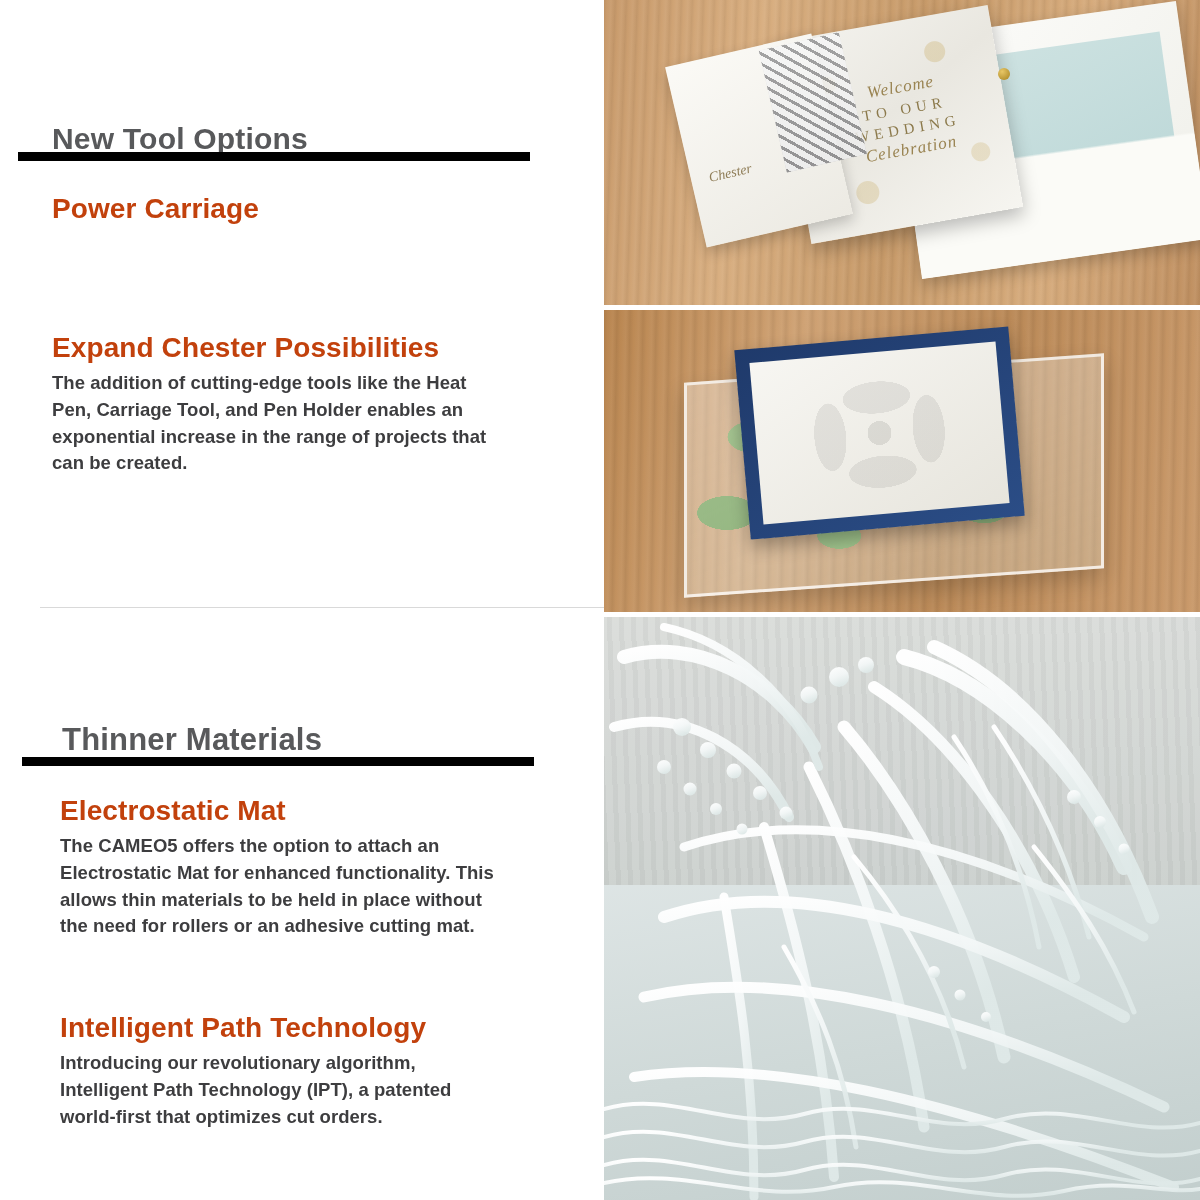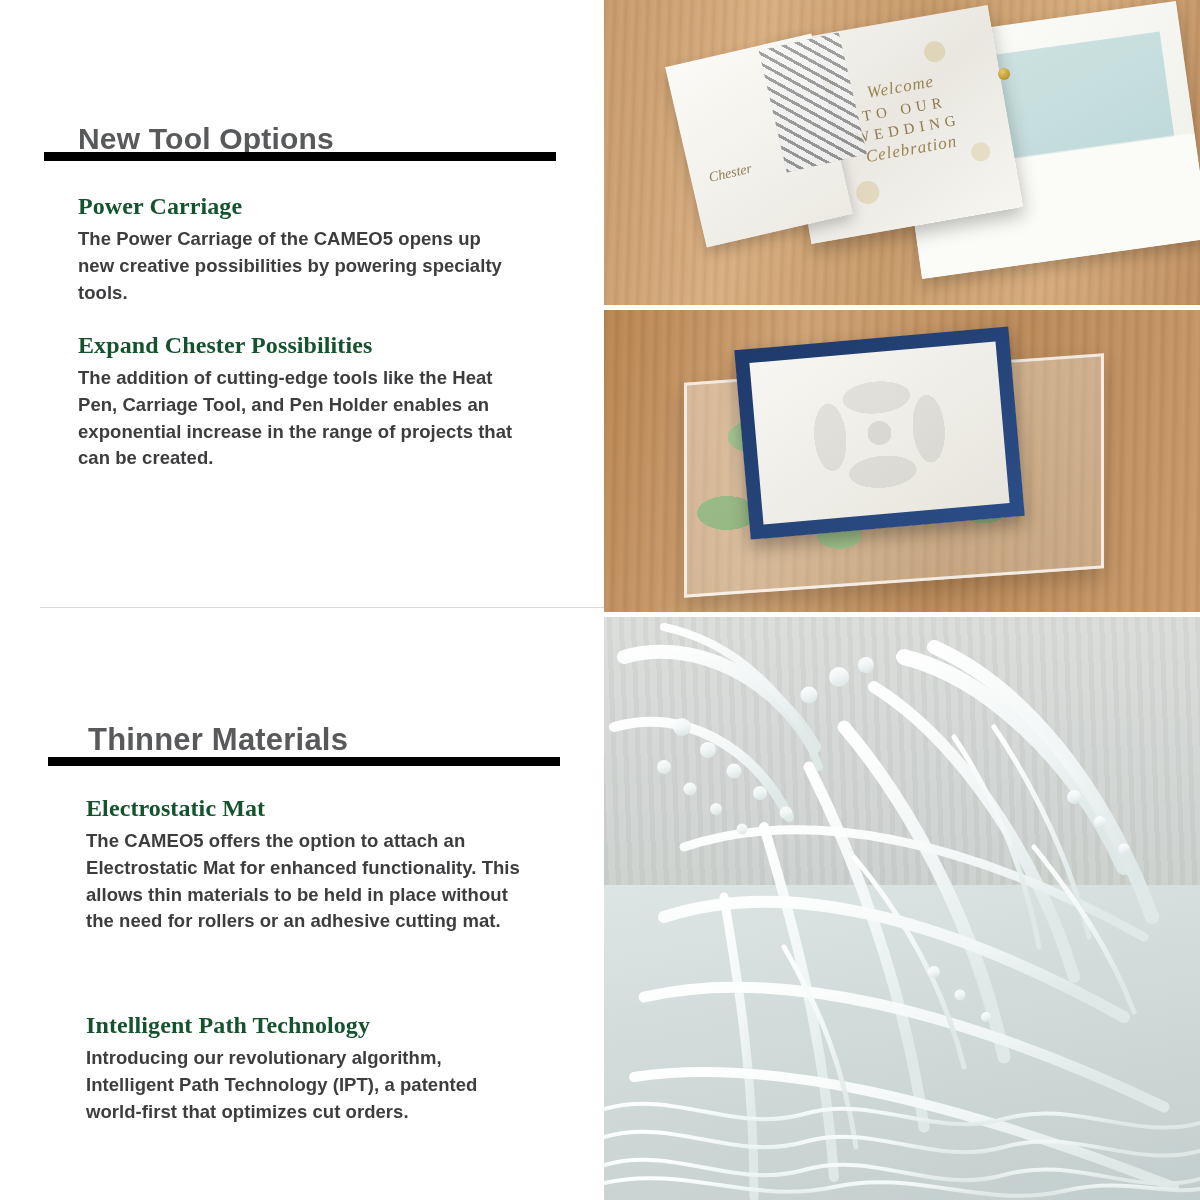--- a/index.html
+++ b/index.html
@@ -19,21 +19,21 @@
 
   
   .left-col {
     position: absolute;
     left: 0;
     top: 0;
     width: 604px;
     height: 1200px;
   }
 
-  .section { position: absolute; left: 0; width: 668px; margin-left: 26px; }
+  .section { position: absolute; left: 0; width: 668px; }
   .section-top { top: 0; height: 608px; }
   .section-bottom { top: 608px; height: 592px; padding-left: 46px; }
 
   .divider-line {
     position: absolute;
     left: 40px;
     top: 607px;
     width: 564px;
     height: 1px;
     background: #d9d9d9;
@@ -55,26 +55,25 @@
 
   
   .t1-title { left: 52px; top: 122px; }
   .t1-rule  { left: 18px; top: 152px; width: 512px; }
 
   
   .t2-title { left: 62px; top: 722px; font-size: 31px; }
 
   .block { position: absolute; }
   .block h3 {
-    font-size: 24px;
+    font-size: 28px;
     font-weight: bold;
-    color: #14532d;
+    color: #c2410c;
     margin-bottom: 6px;
     letter-spacing: 0.1px;
-    font-family: Liberation Serif, serif;
   }
   .block p {
     font-size: 18.5px;
     font-weight: bold;
     line-height: 1.45;
     color: #3d3d3f;
     letter-spacing: 0.05px;
   }
 
   .b1 { left: 52px; top: 193px; width: 440px; }
@@ -257,21 +256,20 @@
   <div class="left-col">
 
     <div class="divider-line"></div>
 
     <div class="section section-top">
       <div class="sec-title t1-title noselect">New Tool Options</div>
       <div class="sec-rule t1-rule"></div>
 
       <div class="block b1">
         <h3>Power Carriage</h3>
-        <p>The Power Carriage of the CAMEO5 opens up new creative possibilities by powering specialty tools.</p>
       </div>
 
       <div class="block b2">
         <h3>Expand Chester Possibilities</h3>
         <p>The addition of cutting-edge tools like the Heat Pen, Carriage Tool, and Pen Holder enables an exponential increase in the range of projects that can be created.</p>
       </div>
     </div>
 
     <div class="section section-bottom">
       <div class="sec-title t2-title noselect" style="top:114px;">Thinner Materials</div>

